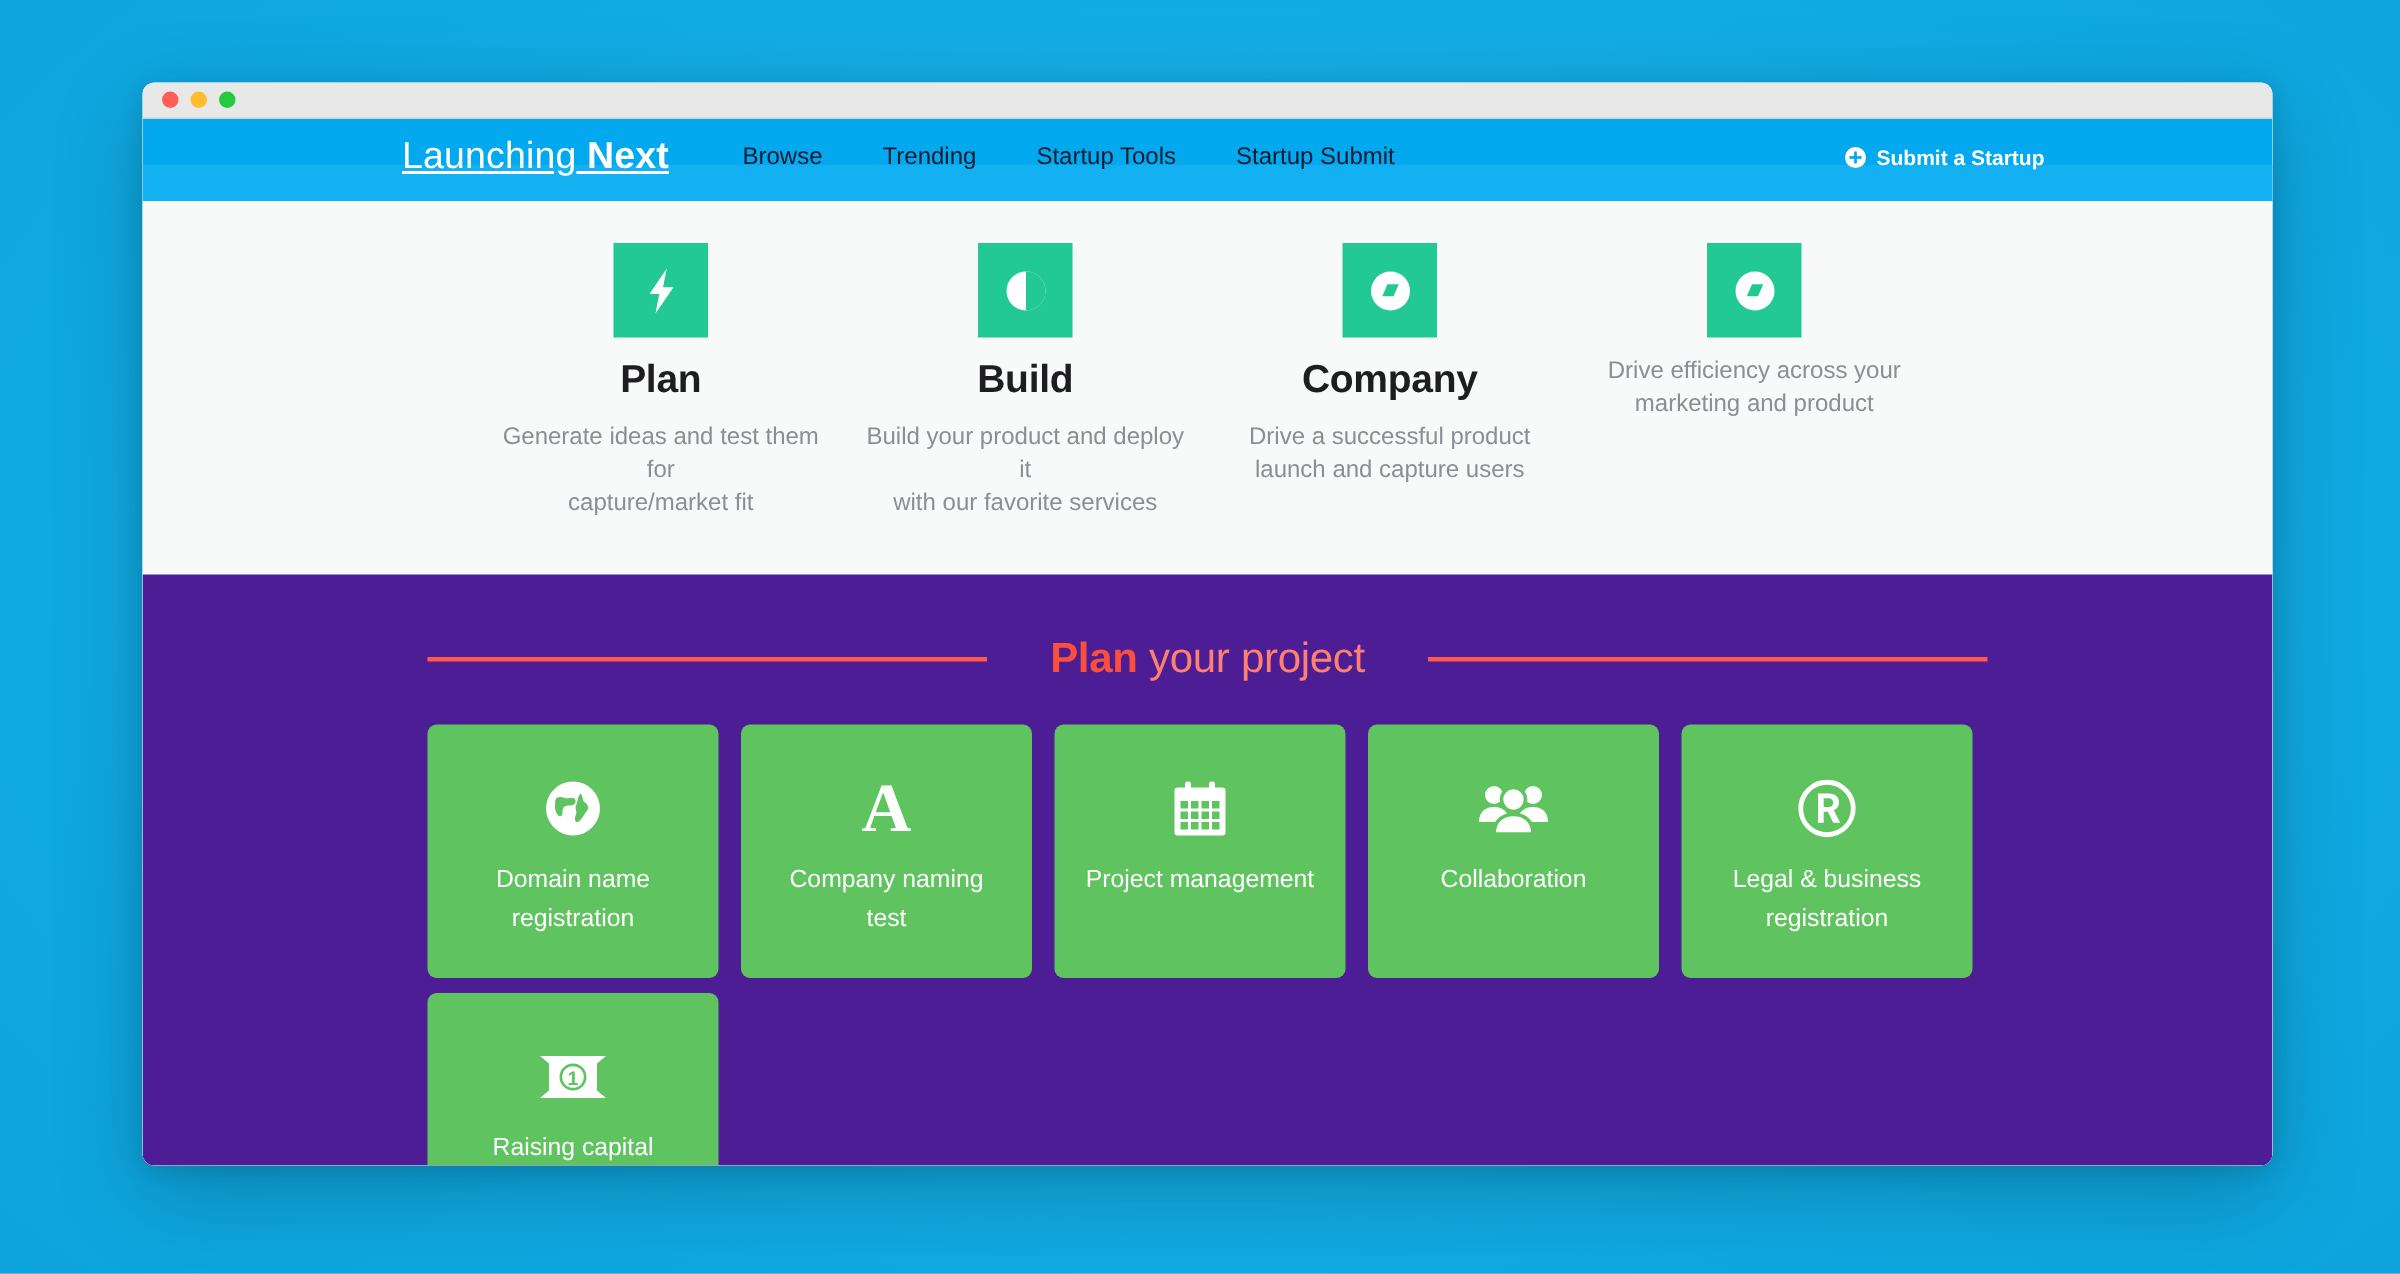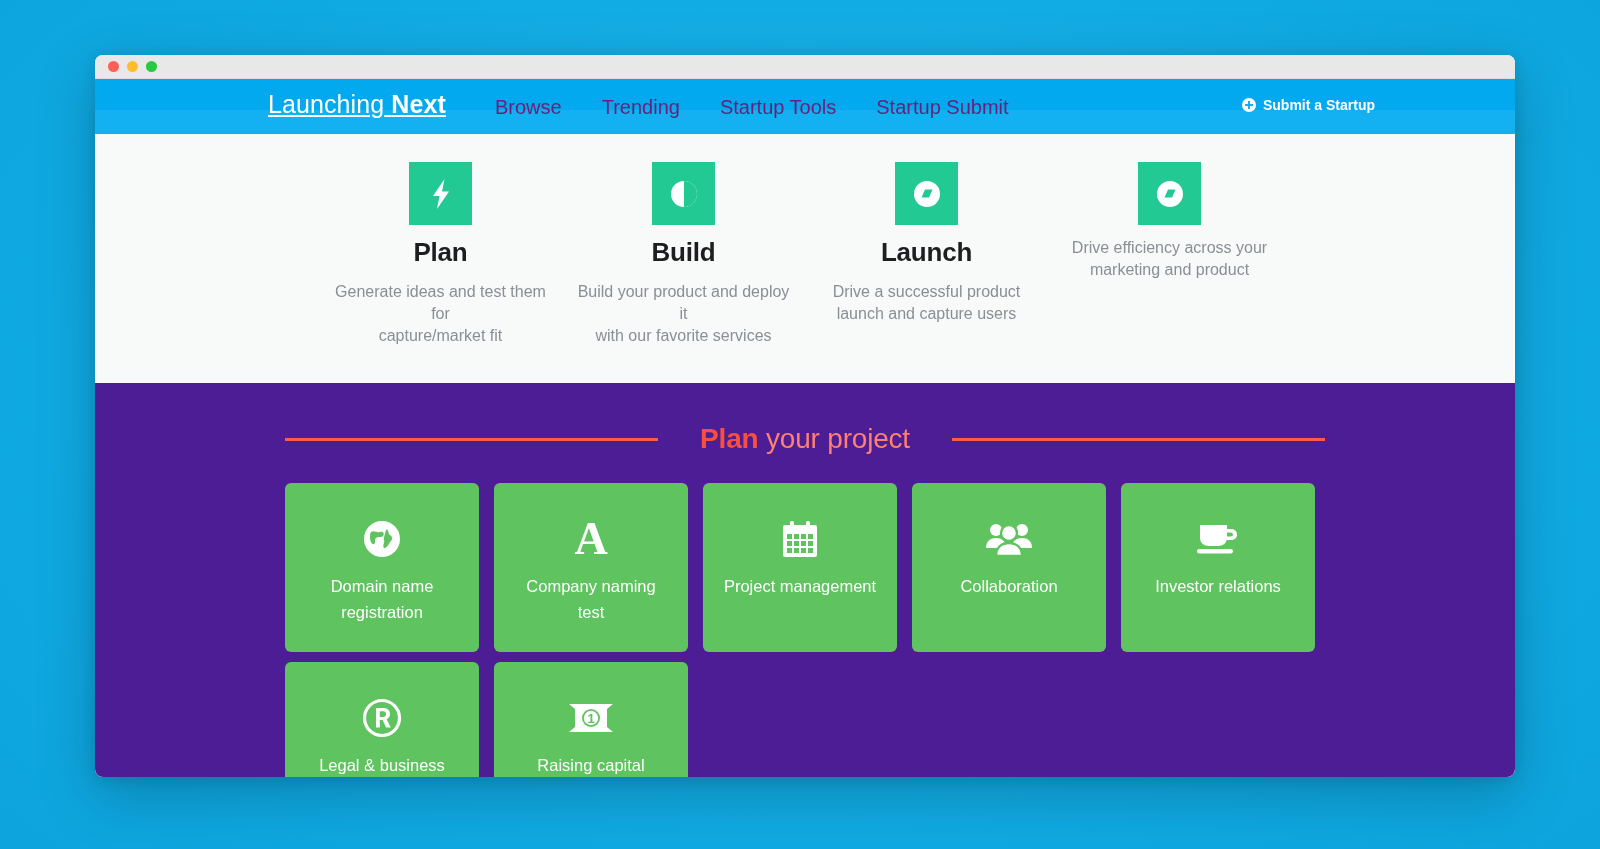--- a/index.html
+++ b/index.html
@@ -92,32 +92,32 @@
     position: absolute;
     left: 380px;
     top: 17px;
     display: flex;
     gap: 0px;
     list-style: none;
   }
   .nav-links li { margin: 0; }
   .nav-link {
     display: block;
-    color: #701a75;
-    font-size: 20px;
+    color: #0f172a;
+    font-size: 16px;
     font-weight: 400;
     text-decoration: none;
     padding: 0 20px;
     white-space: nowrap;
     opacity: 0.97;
   }
 
   .submit-startup {
     position: absolute;
-    right: 140px;
+    right: 152px;
     top: 18px;
     color: #ffffff;
     font-size: 14px;
     font-weight: 700;
     display: flex;
     align-items: center;
     gap: 7px;
     white-space: nowrap;
     text-decoration: none;
   }
@@ -315,21 +315,21 @@
         </div>
       </div>
 
       <div class="feature">
         <div class="feature-icon">
           <svg width="28" height="28" viewBox="0 0 28 28" aria-hidden="true">
             <circle cx="14" cy="14" r="13" fill="#ffffff"></circle>
             <path d="M19.5 9.5 L16 17.5 L8.5 17.5 L12 9.5 Z" fill="#22c993"></path>
           </svg>
         </div>
-        <div class="feature-title">Launch</div>
+        <div class="feature-title">Company</div>
         <div class="feature-desc">
           <span>Drive a successful product</span><br>
           <span>launch and capture users</span>
         </div>
       </div>
 
       <div class="feature">
         <div class="feature-icon">
           <svg width="28" height="28" viewBox="0 0 28 28" aria-hidden="true">
             <circle cx="14" cy="14" r="13" fill="#ffffff"></circle>
@@ -415,32 +415,20 @@
               <path d="M26 27 C26 20 30.5 17 36 17 C41.5 17 46 20 46 27 Z" fill="#ffffff"></path>
               <circle cx="23" cy="12" r="8" fill="#ffffff" stroke="#5fc45f" stroke-width="2.4"></circle>
               <path d="M10 35 C10 26 16 22 23 22 C30 22 36 26 36 35 Z" fill="#ffffff" stroke="#5fc45f" stroke-width="2.4"></path>
             </svg>
           </div>
           <div class="card-label">
             <span>Collaboration</span>
           </div>
         </div>
 
-        <div class="card">
-          <div class="card-icon">
-            <svg width="42" height="34" viewBox="0 0 42 34" aria-hidden="true">
-              <path d="M3 3 L30 3 L30 16 C30 21 26 24 21 24 L12 24 C7 24 3 21 3 16 Z" fill="#ffffff"></path>
-              <path d="M30 7 L34 7 C38 7 40 9.5 40 12.5 C40 15.5 38 18 34 18 L30 18 L30 14.5 L33.5 14.5 C35 14.5 36 13.8 36 12.5 C36 11.2 35 10.5 33.5 10.5 L30 10.5 Z" fill="#ffffff"></path>
-              <rect x="0" y="27" width="36" height="4.5" rx="2.2" fill="#ffffff"></rect>
-            </svg>
-          </div>
-          <div class="card-label">
-            <span>Investor relations</span>
-          </div>
-        </div>
 
         <div class="card">
           <div class="card-icon">
             <svg width="40" height="40" viewBox="0 0 40 40" aria-hidden="true">
               <circle cx="20" cy="20" r="17.5" fill="none" stroke="#ffffff" stroke-width="3.2"></circle>
               <path d="M14 10 L21.5 10 C25.5 10 28 12.4 28 15.9 C28 18.5 26.7 20.4 24.6 21.2 L28.8 29.5 L24.2 29.5 L20.6 22.1 L17.8 22.1 L17.8 29.5 L14 29.5 Z M17.8 13.2 L17.8 19 L21.1 19 C23 19 24.1 17.9 24.1 16.1 C24.1 14.3 23 13.2 21.1 13.2 Z" fill="#ffffff"></path>
             </svg>
           </div>
           <div class="card-label">
             <span>Legal &amp; business</span><br>

